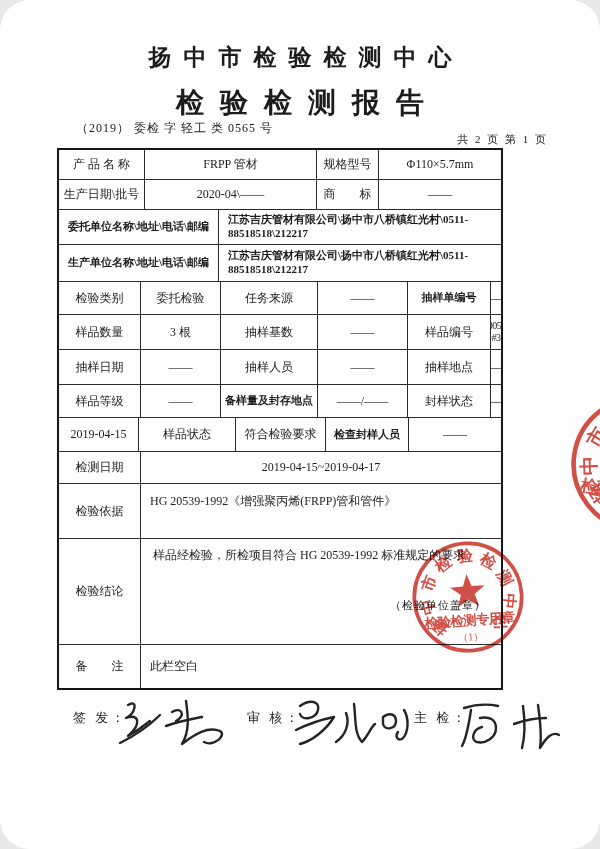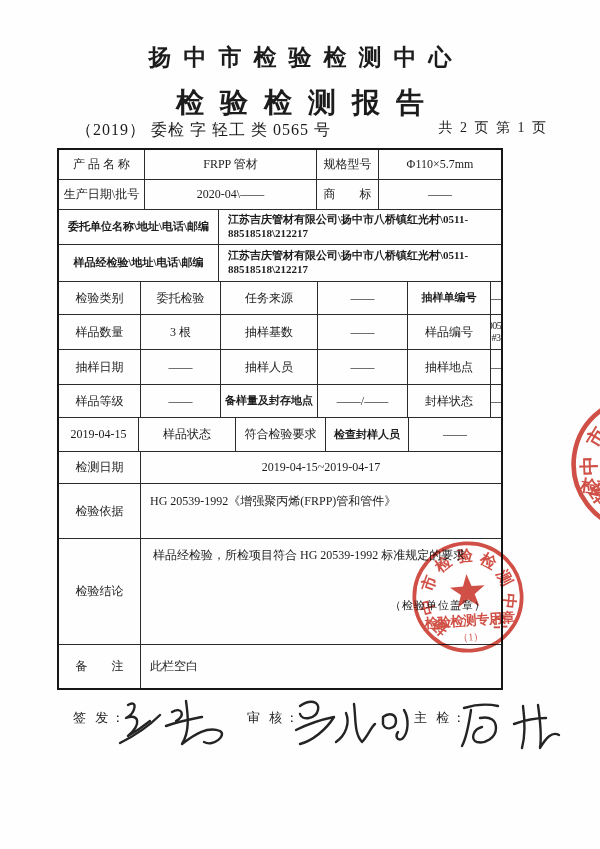--- a/index.html
+++ b/index.html
@@ -1,31 +1,31 @@
 <!DOCTYPE html>
 <html><head>
 <meta charset="utf-8">
 <style>
   html,body{margin:0;padding:0;background:#e8e8e8;}
   .page{
     position:relative;width:600px;height:849px;background:#fefefe;
     overflow:hidden;margin:0 auto;
     font-family:"Liberation Serif","DejaVu Serif",serif;
-    color:#1c1c1c;-webkit-font-smoothing:antialiased;
+    color:#1c1c1c;border-radius:30px;-webkit-font-smoothing:antialiased;
   }
   .org-title{
     position:absolute;top:42px;left:0;width:100%;text-align:center;
     font-size:23px;font-weight:700;letter-spacing:12px;text-indent:12px;white-space:nowrap;
   }
   .report-title{
     position:absolute;top:84px;left:0;width:100%;text-align:center;
     font-size:28px;font-weight:700;letter-spacing:16px;text-indent:16px;white-space:nowrap;
   }
-  .doc-no{position:absolute;top:120px;left:76px;font-size:16px;letter-spacing:1px;}
-  .page-info{position:absolute;top:119px;right:52px;font-size:14px;letter-spacing:2px;}
+  .doc-no{position:absolute;top:120px;left:76px;font-size:12px;letter-spacing:1px;}
+  .page-info{position:absolute;top:132px;right:52px;font-size:11px;letter-spacing:2px;}
 
   .report-table{
     position:absolute;left:57px;top:148px;width:446px;
     border:2.5px solid #161616;display:flex;flex-direction:column;
     box-sizing:border-box;background:transparent;
   }
   .trow{display:flex;border-bottom:1.2px solid #2b2b2b;box-sizing:border-box;}
   .trow:last-child{border-bottom:none;}
   .cell{
     border-right:1.2px solid #2b2b2b;box-sizing:border-box;
@@ -85,21 +85,21 @@
       <div class="cell w62">商　　标</div>
       <div class="cell grow">——</div>
     </div>
 
     <div class="trow h35">
       <div class="cell w160 small">委托单位名称\地址\电话\邮编</div>
       <div class="cell grow left small">江苏吉庆管材有限公司\扬中市八桥镇红光村\0511-88518518\212217</div>
     </div>
 
     <div class="trow h37">
-      <div class="cell w160 small">样品经检验\地址\电话\邮编</div>
+      <div class="cell w160 small">生产单位名称\地址\电话\邮编</div>
       <div class="cell grow left small">江苏吉庆管材有限公司\扬中市八桥镇红光村\0511-88518518\212217</div>
     </div>
 
     <div class="trow h33">
       <div class="cell w82">检验类别</div>
       <div class="cell w80">委托检验</div>
       <div class="cell w97">任务来源</div>
       <div class="cell w90">——</div>
       <div class="cell w83 small">抽样单编号</div>
       <div class="cell grow">——</div>

